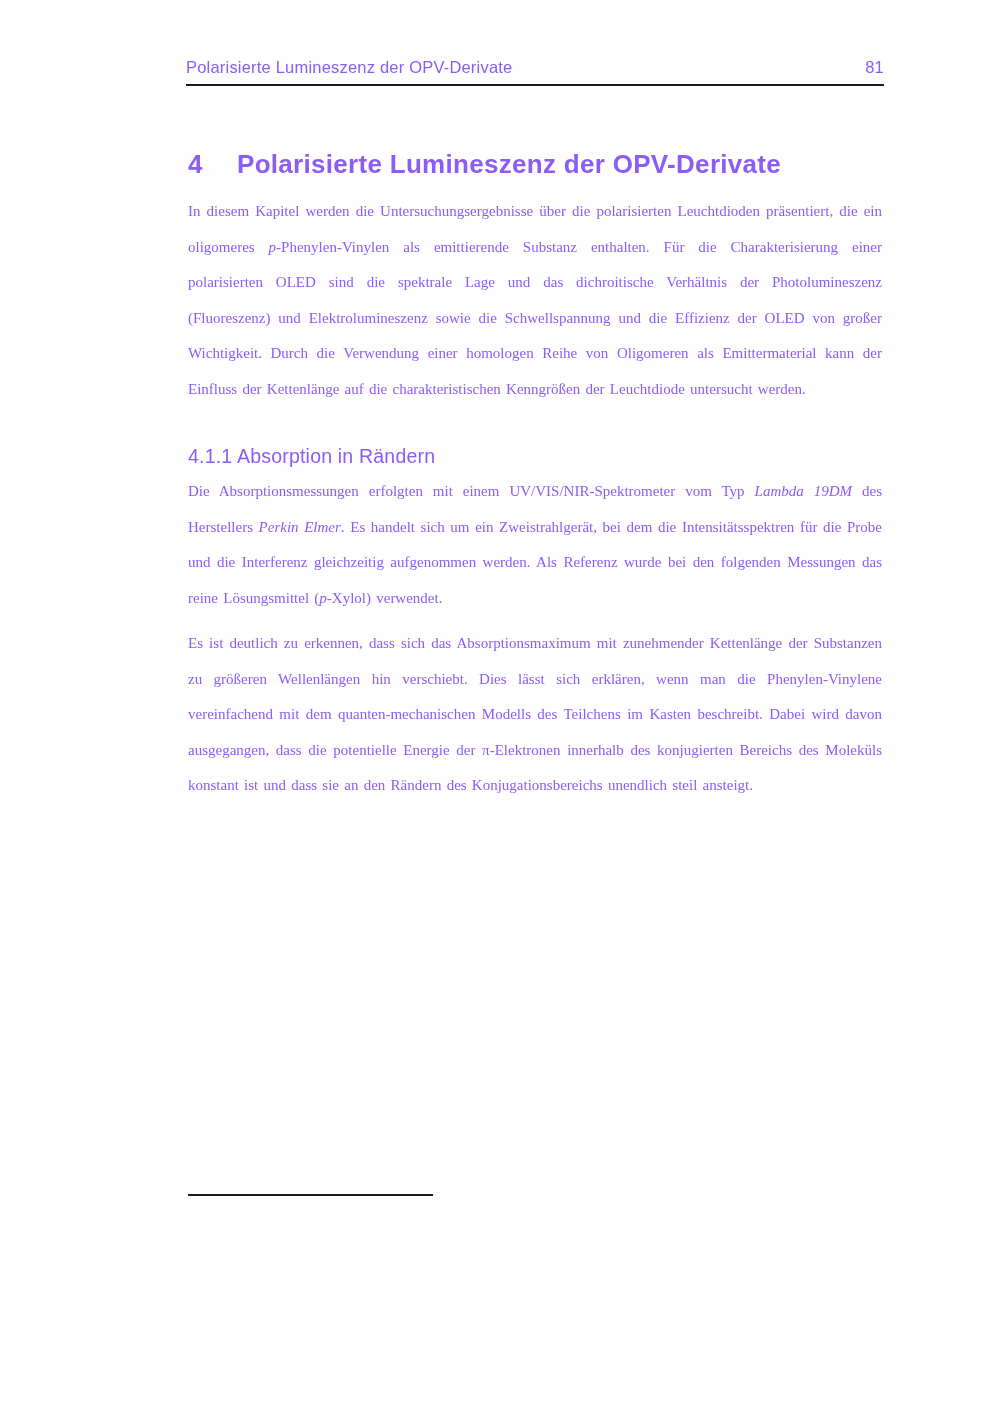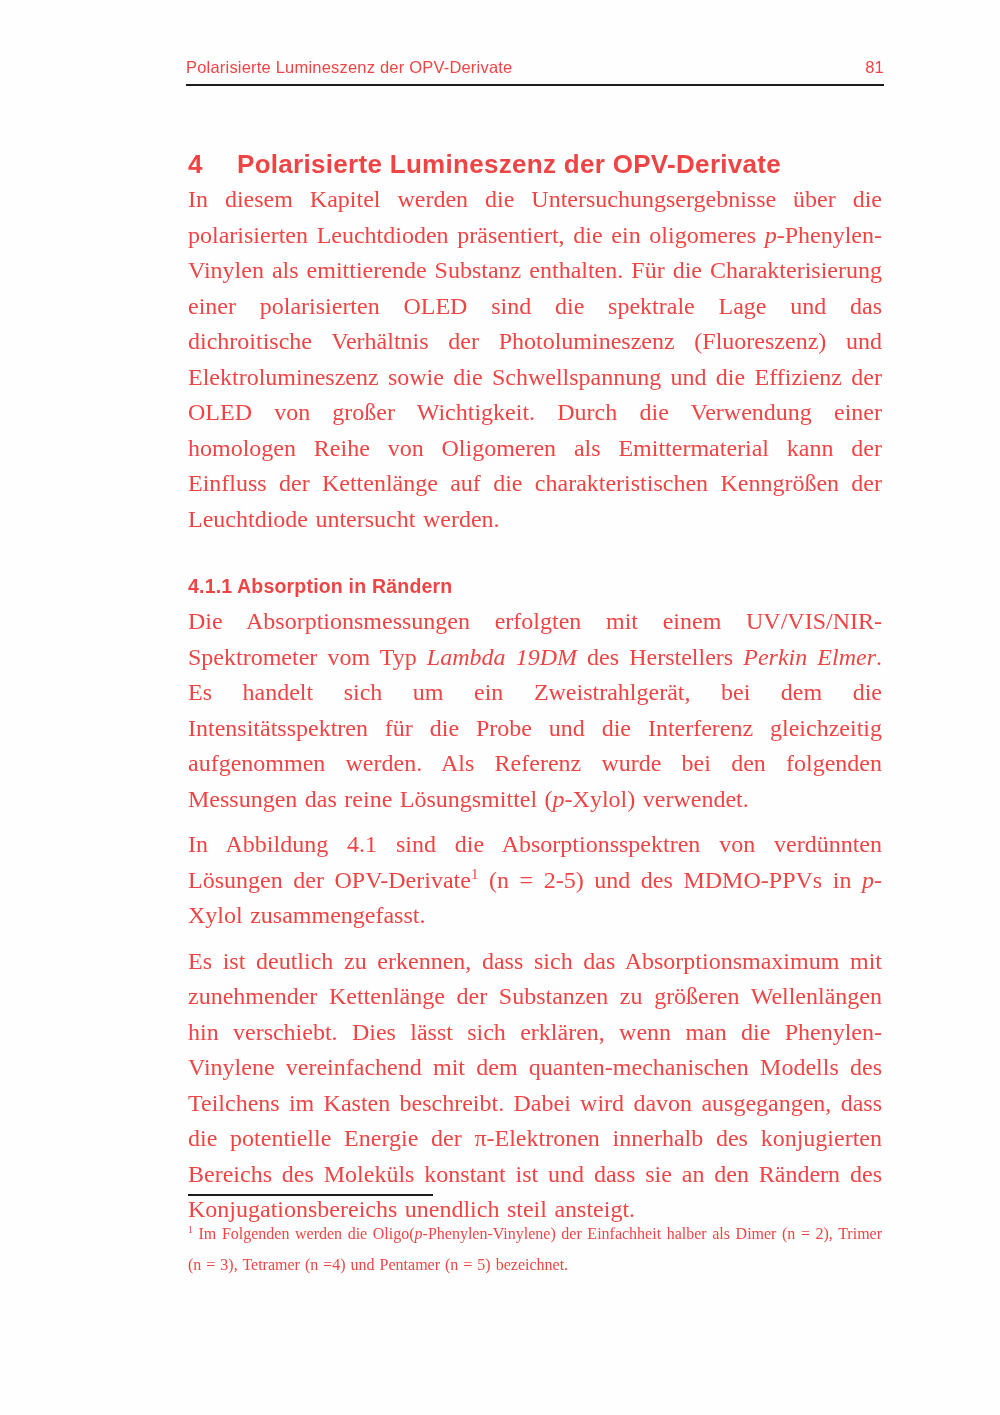--- a/index.html
+++ b/index.html
@@ -7,21 +7,21 @@
     margin: 0;
     padding: 0;
     background: #e8e8e8;
   }
   .page {
     position: relative;
     width: 1000px;
     height: 1415px;
     margin: 0 auto;
     background: #fefefe;
-    color: #ef4444;
+    color: #8b5cf6;
     overflow: hidden;
   }
   
   .running-header {
     position: absolute;
     left: 186px;
     right: 116px;
     top: 58px;
     display: flex;
     justify-content: space-between;
@@ -54,32 +54,32 @@
     font-family: "Liberation Sans", sans-serif;
     font-weight: bold;
     font-size: 23px;
     line-height: 28px;
     letter-spacing: 0.2px;
   }
   h3.subsection {
     display: flex;
     margin: 37px 0 0 0;
     font-family: "Liberation Sans", sans-serif;
-    font-weight: bold;
+    font-weight: normal;
     font-size: 19.5px;
     line-height: 24px;
     letter-spacing: 0.2px;
   }
   .h-num { flex: 0 0 49px; }
   h3.subsection .h-num { flex: 0 0 49px; }
 
   p.body-text {
-    margin: 0 0 0 0;
+    margin: 12px 0 0 0;
     font-family: "Liberation Serif", serif;
-    font-size: 24px;
+    font-size: 15px;
     line-height: 35.5px;
     text-align: justify;
     word-spacing: 1.5px;
   }
   p.body-text + p.body-text { margin-top: 10px; }
   h3.subsection + p.body-text { margin-top: 6px; }
 
   sup {
     font-size: 0.62em;
     vertical-align: super;
@@ -126,24 +126,22 @@
     <p class="body-text"><span>In diesem Kapitel werden die Untersuchungsergebnisse über die polarisierten Leuchtdioden präsentiert, die ein oligomeres </span><i>p</i><span>-Phenylen-Vinylen als emittierende Substanz enthalten. Für die Charakterisierung einer polarisierten OLED sind die spektrale Lage und das dichroitische Verhältnis der Photolumineszenz (Fluoreszenz) und Elektrolumineszenz sowie die Schwellspannung und die Effizienz der OLED von großer Wichtigkeit. Durch die Verwendung einer homologen Reihe von Oligomeren als Emittermaterial kann der Einfluss der Kettenlänge auf die charakteristischen Kenngrößen der Leuchtdiode untersucht werden.</span></p>
 
 
     <h3 class="subsection">
       <span class="h-num">4.1.1</span>
       <span>Absorption in Rändern</span>
     </h3>
 
     <p class="body-text"><span>Die Absorptionsmessungen erfolgten mit einem UV/VIS/NIR-Spektrometer vom Typ </span><i>Lambda 19DM</i><span> des Herstellers </span><i>Perkin Elmer</i><span>. Es handelt sich um ein Zweistrahlgerät, bei dem die Intensitätsspektren für die Probe und die Interferenz gleichzeitig aufgenommen werden. Als Referenz wurde bei den folgenden Messungen das reine Lösungsmittel (</span><i>p</i><span>-Xylol) verwendet.</span></p>
 
-    <p class="body-text"><span>In Abbildung 4.1 sind die Absorptionsspektren von verdünnten Lösungen der OPV-Derivate</span><sup>1</sup><span> (n = 2-5) und des MDMO-PPVs in </span><i>p</i><span>-Xylol zusammengefasst.</span></p>
 
     <p class="body-text"><span>Es ist deutlich zu erkennen, dass sich das Absorptionsmaximum mit zunehmender Kettenlänge der Substanzen zu größeren Wellenlängen hin verschiebt. Dies lässt sich erklären, wenn man die Phenylen-Vinylene vereinfachend mit dem quanten-mechanischen Modells des Teilchens im Kasten beschreibt. Dabei wird davon ausgegangen, dass die potentielle Energie der π-Elektronen innerhalb des konjugierten Bereichs des Moleküls konstant ist und dass sie an den Rändern des Konjugationsbereichs unendlich steil ansteigt.</span></p>
 
   </div>
 
   <div class="footnote-block">
     <div class="footnote-rule"></div>
-    <p class="footnote-text"><sup>1</sup><span> Im Folgenden werden die Oligo(</span><i>p</i><span>-Phenylen-Vinylene) der Einfachheit halber als Dimer (n = 2), Trimer (n = 3), Tetramer (n =4) und Pentamer (n = 5) bezeichnet.</span></p>
   </div>
 
 </div>
 
 </body></html>

